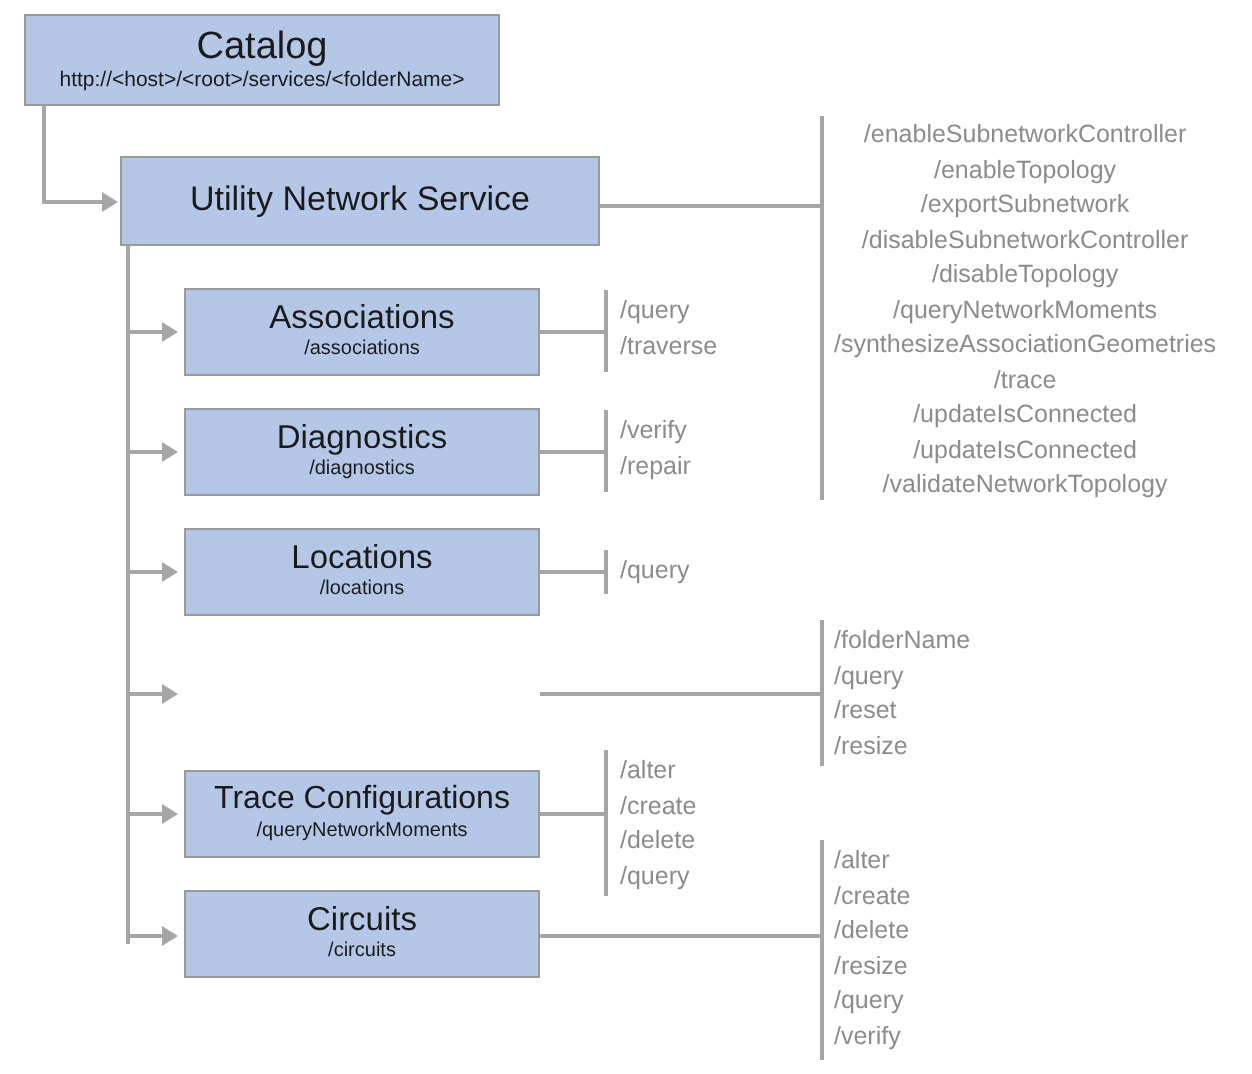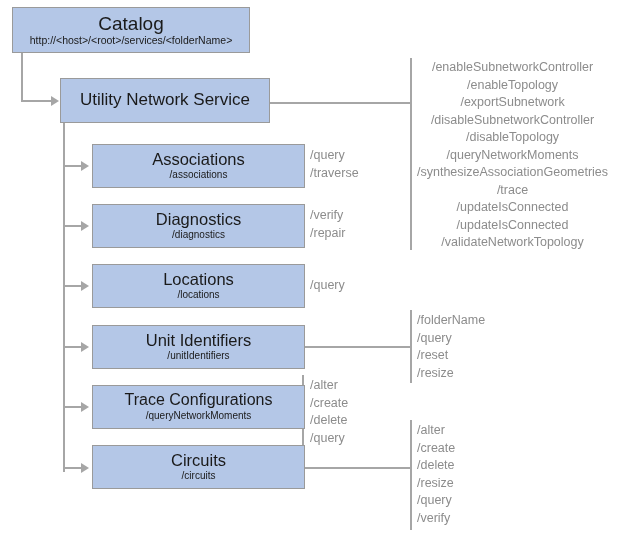--- a/index.html
+++ b/index.html
@@ -34,26 +34,26 @@
     line-height:1.05;
     white-space:nowrap;
   }
 
   
   #node-catalog{left:12px;top:7px;width:238px;height:46px;}
   #node-catalog .title{font-size:19px;font-weight:400;margin-bottom:1px;}
   #node-catalog .sub{font-size:10.5px;}
 
   
-  #node-service{left:60px;top:78px;width:210px;height:45px;}
+  #node-service{left:60px;top:78px;width:240px;height:45px;}
   #node-service .title{font-size:17px;font-weight:400;margin-bottom:1px;}
   #node-service .sub{font-size:10.5px;}
 
   
-  .child{left:92px;width:213px;height:44px;}
+  .child{left:92px;width:178px;height:44px;}
   .child .title{font-size:16.5px;font-weight:400;margin-bottom:2px;}
   .child .sub{font-size:10px;}
   #node-associations{top:144px;}
   #node-diagnostics{top:204px;}
   #node-locations{top:264px;}
   #node-unitidentifiers{top:325px;}
   #node-traceconfigurations{top:385px;}
   #node-circuits{top:445px;}
   #node-traceconfigurations .title{font-size:16px;}
 
@@ -146,24 +146,20 @@
   <div class="node child" id="node-diagnostics">
     <div class="title">Diagnostics</div>
     <div class="sub">/diagnostics</div>
   </div>
 
   <div class="node child" id="node-locations">
     <div class="title">Locations</div>
     <div class="sub">/locations</div>
   </div>
 
-  <div class="node child" id="node-unitidentifiers">
-    <div class="title">Unit Identifiers</div>
-    <div class="sub">/unitIdentifiers</div>
-  </div>
 
   <div class="node child" id="node-traceconfigurations">
     <div class="title">Trace Configurations</div>
     <div class="sub">/queryNetworkMoments</div>
   </div>
 
   <div class="node child" id="node-circuits">
     <div class="title">Circuits</div>
     <div class="sub">/circuits</div>
   </div>

